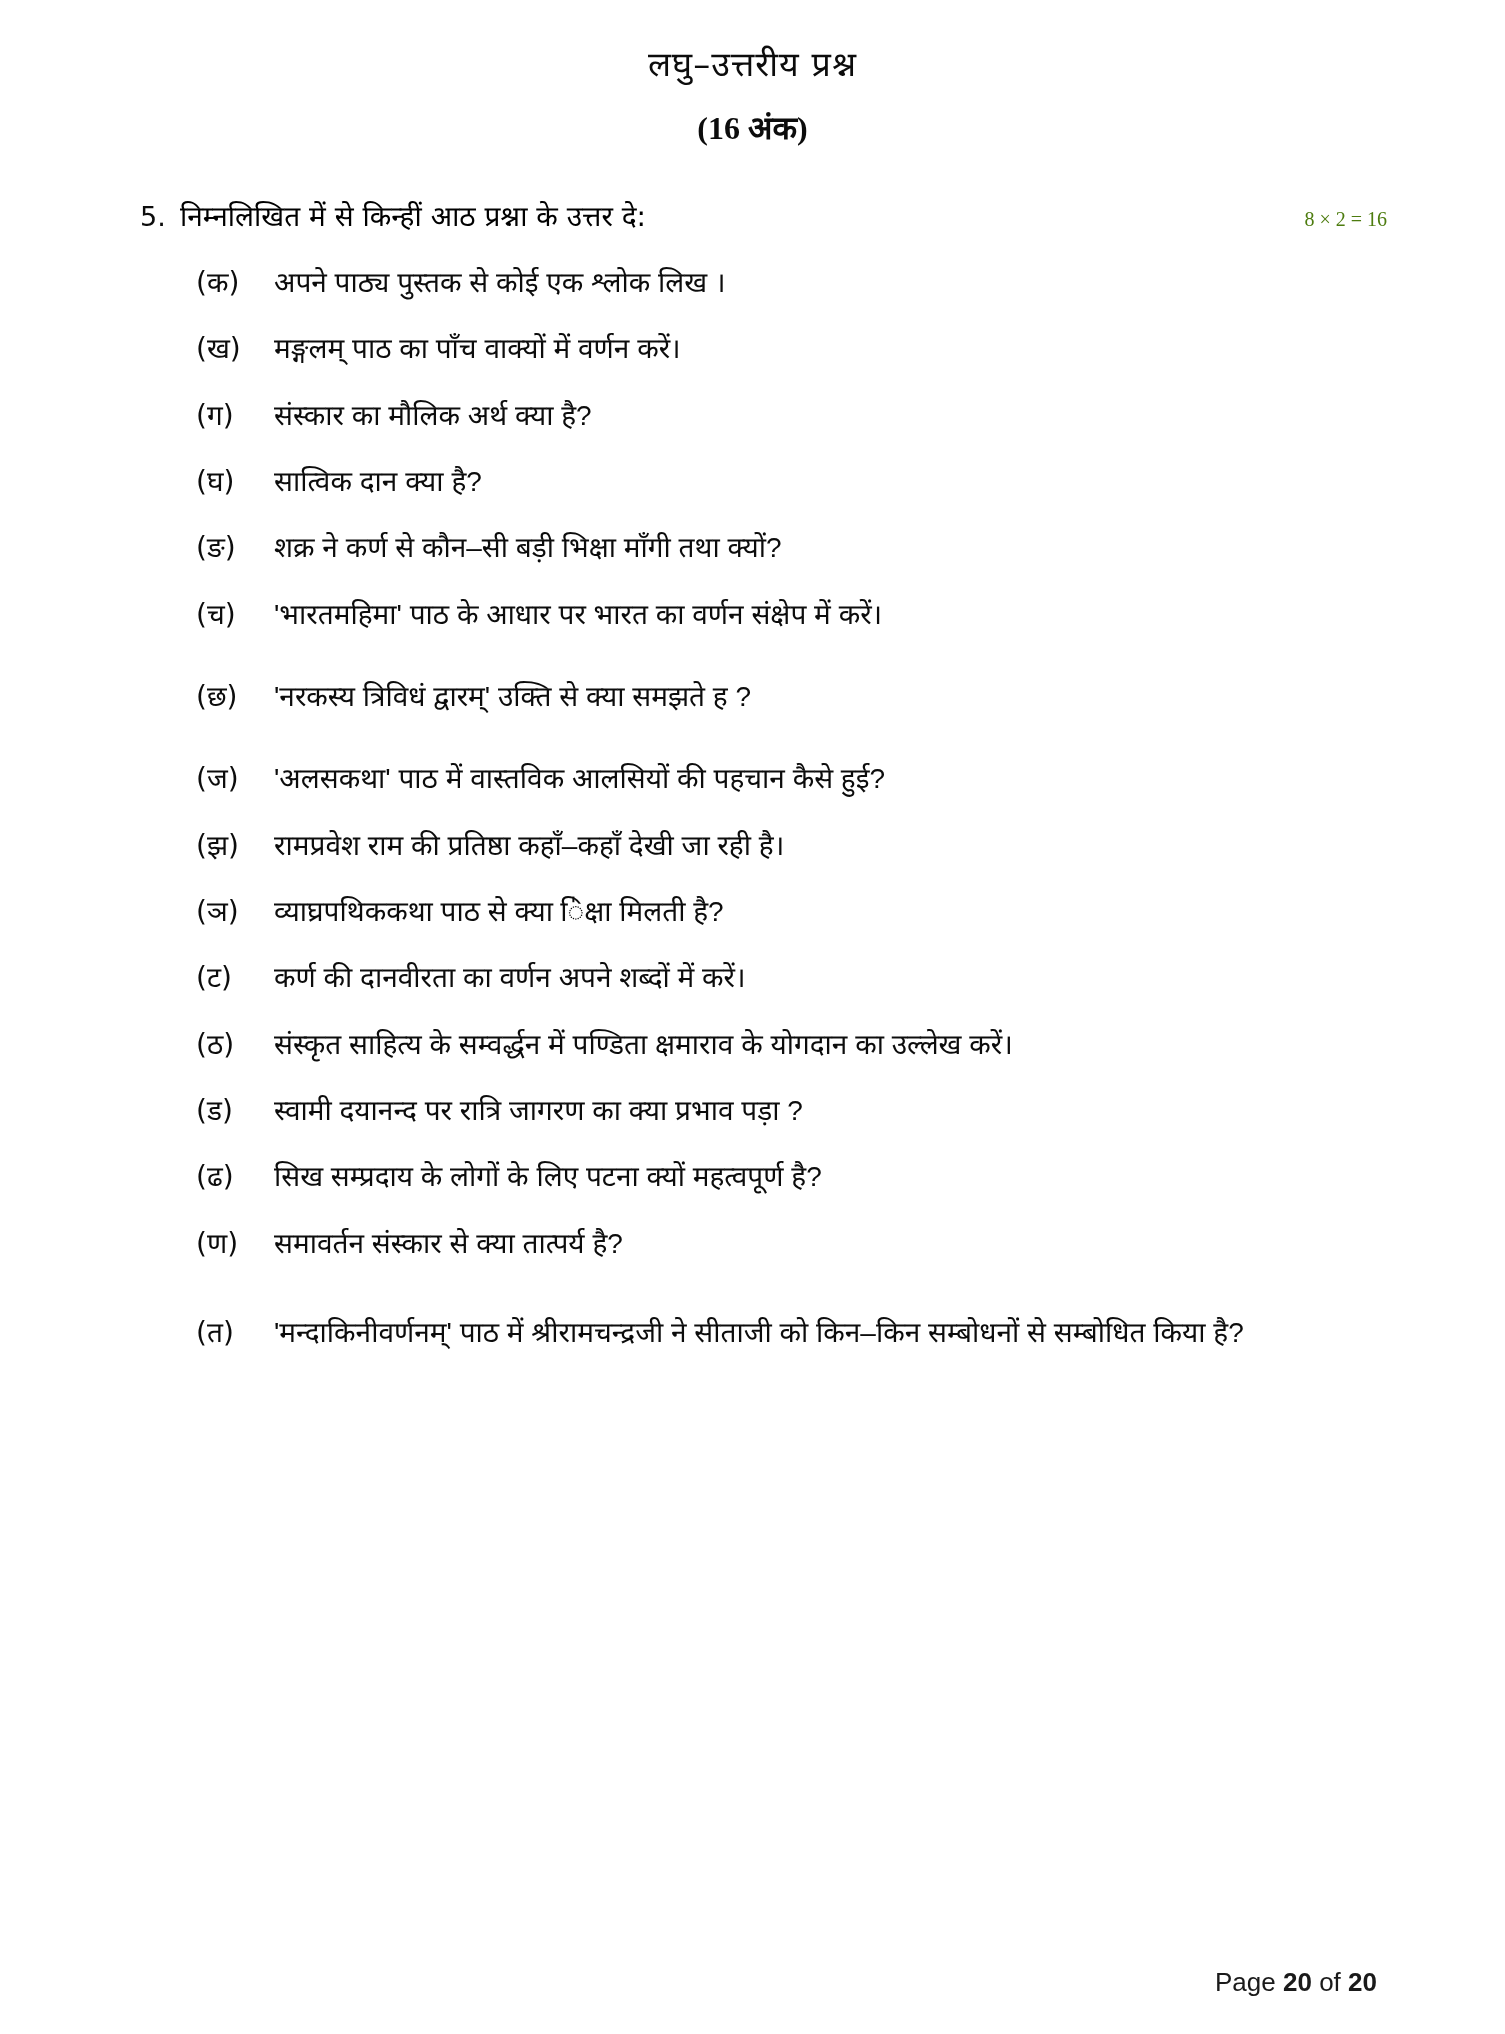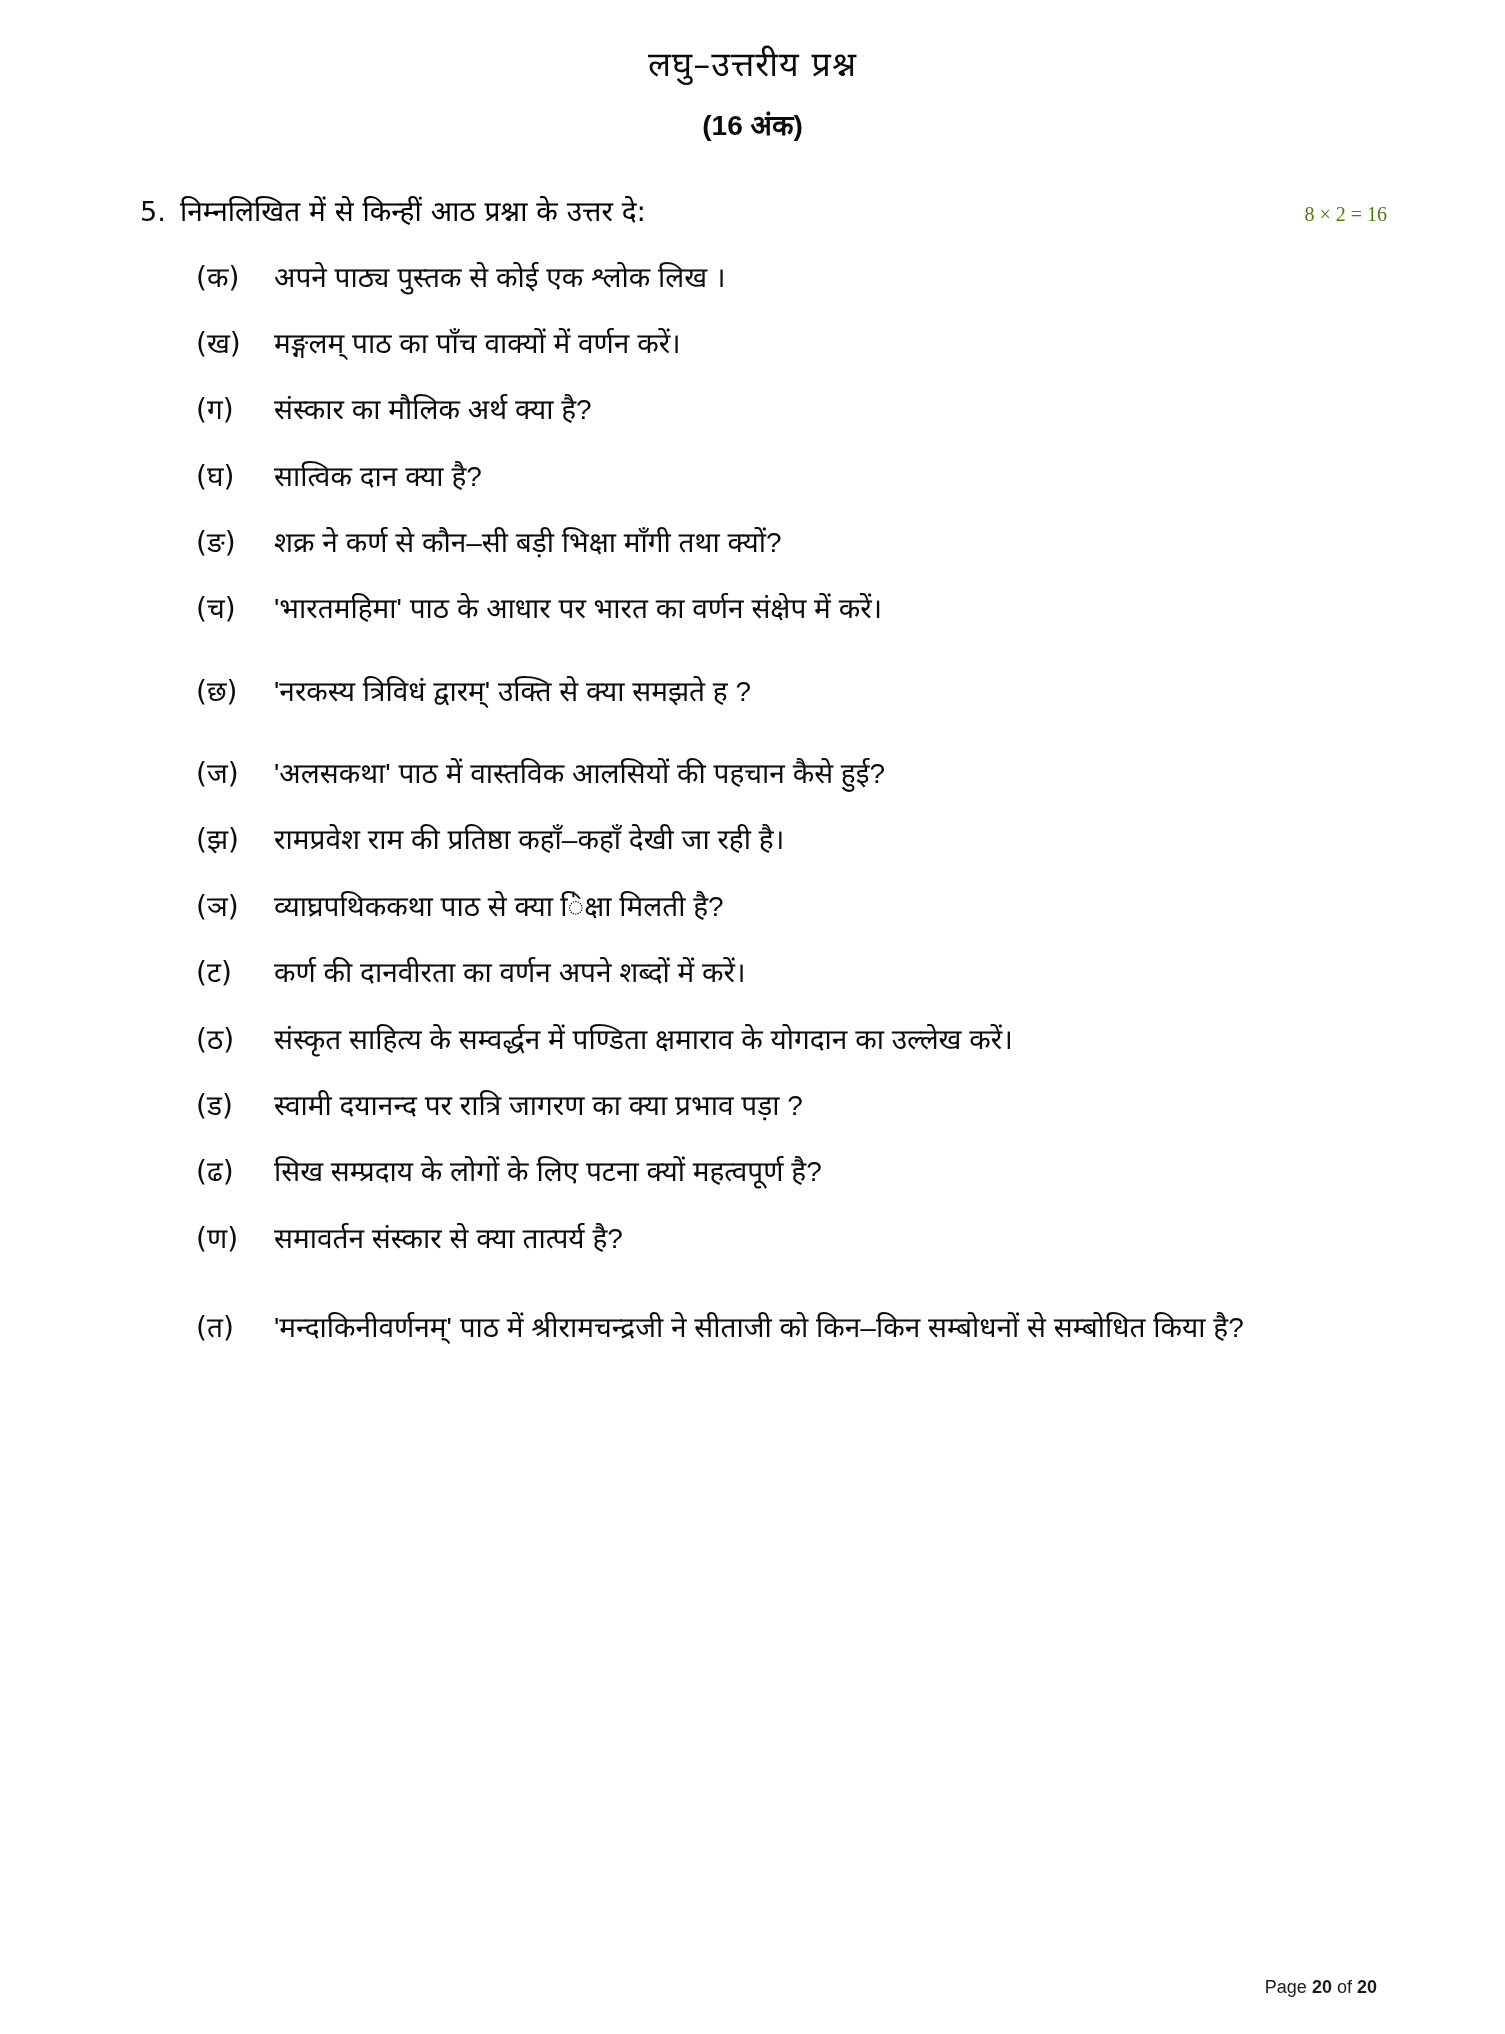--- a/index.html
+++ b/index.html
@@ -29,23 +29,23 @@
   }
   .main-heading {
     font-family: "DejaVu Sans", "Liberation Sans", sans-serif;
     font-weight: normal;
     font-size: 34px;
     letter-spacing: 1px;
     color: #0c0c0c;
     line-height: 1.3;
   }
   .marks-heading {
-    font-family: Liberation Sans, sans-serif;
+    font-family: Liberation Serif, serif;
     font-weight: bold;
-    font-size: 28px;
+    font-size: 32px;
     color: #0c0c0c;
     margin-top: 22px;
     line-height: 1.3;
   }
 
   
   .q-stem {
     display: flex;
     align-items: baseline;
     margin-top: 46px;
@@ -106,21 +106,21 @@
 
   
   .footer {
     position: absolute;
     left: 0;
     right: 0;
     bottom: 36px;
     padding-right: 128px;
     text-align: right;
     font-family: "Liberation Sans", "DejaVu Sans", sans-serif;
-    font-size: 18px;
+    font-size: 26px;
     color: #1a1a1a;
   }
   .footer .pg-word { font-weight: normal; }
   .footer .pg-num  { font-weight: bold; }
 </style>
 </head>
 <body>
 
 <div class="page">
 

